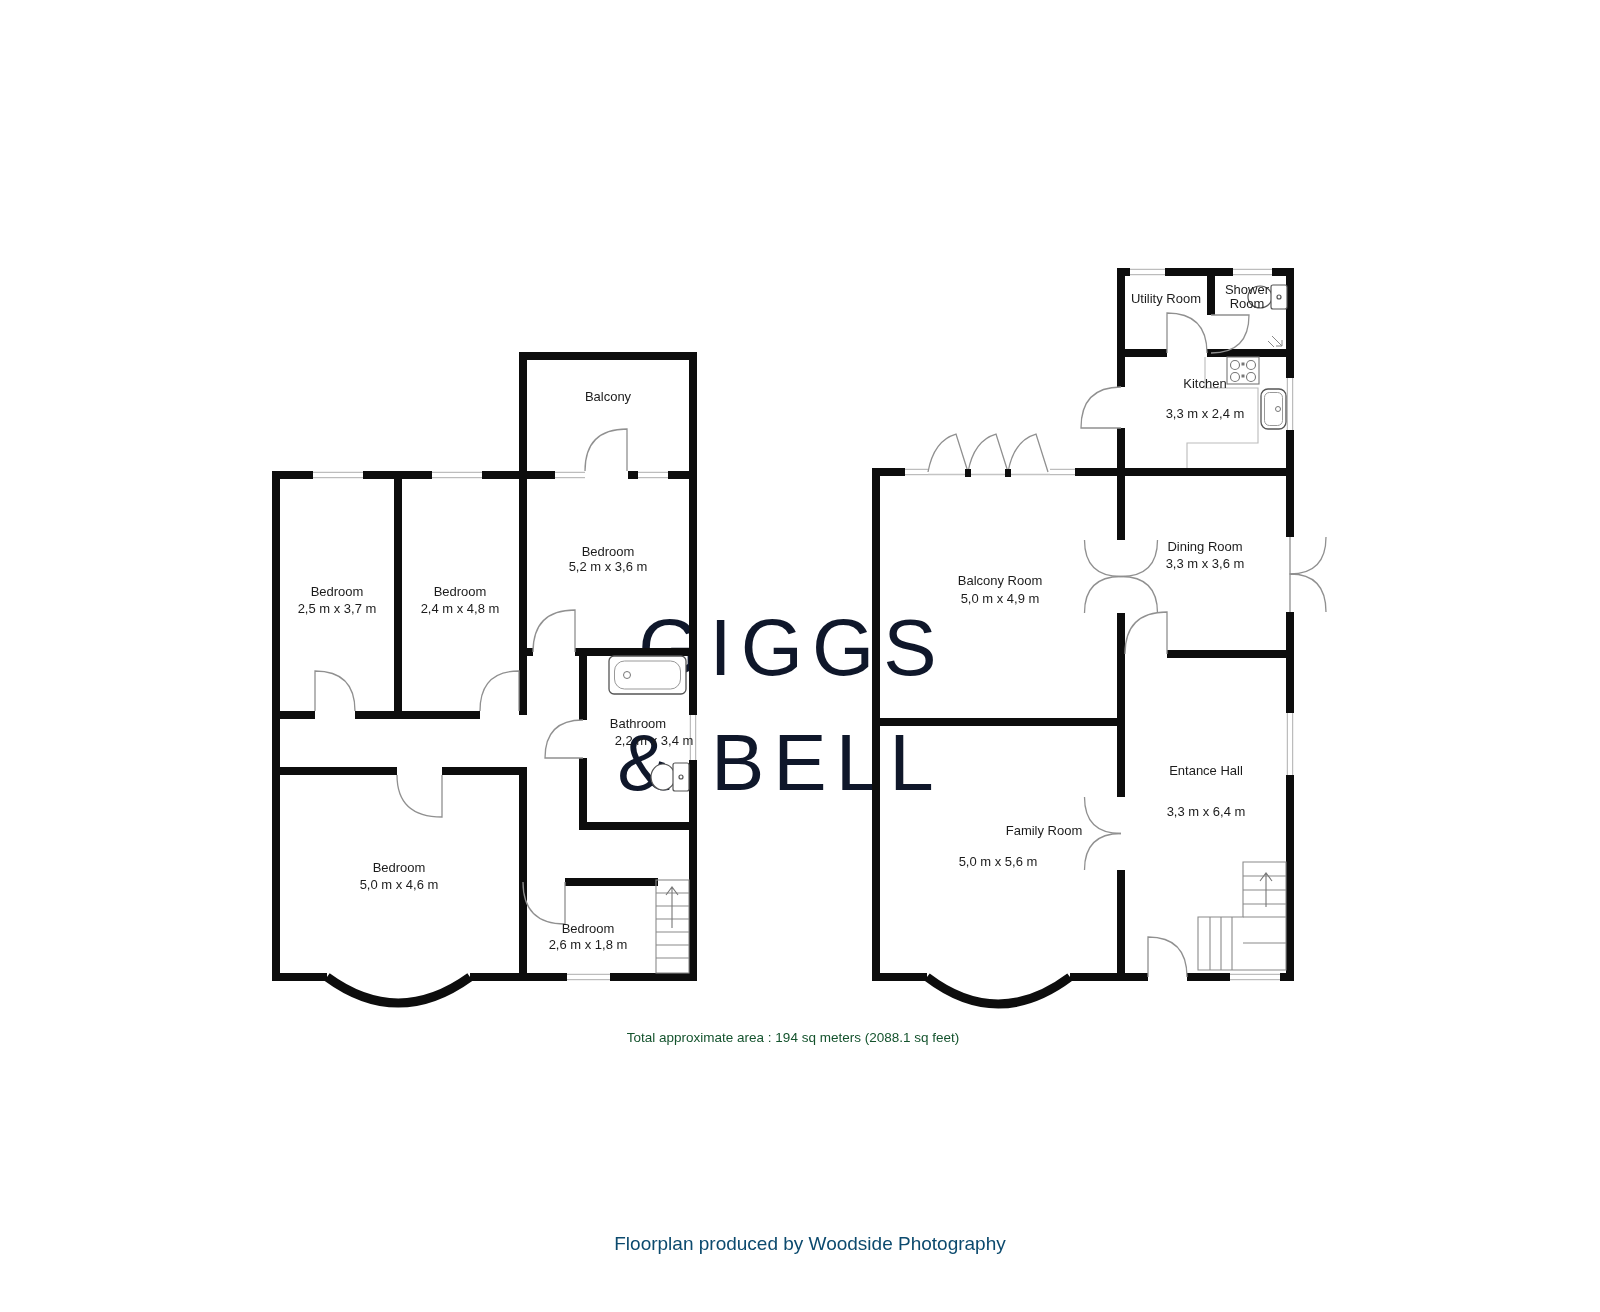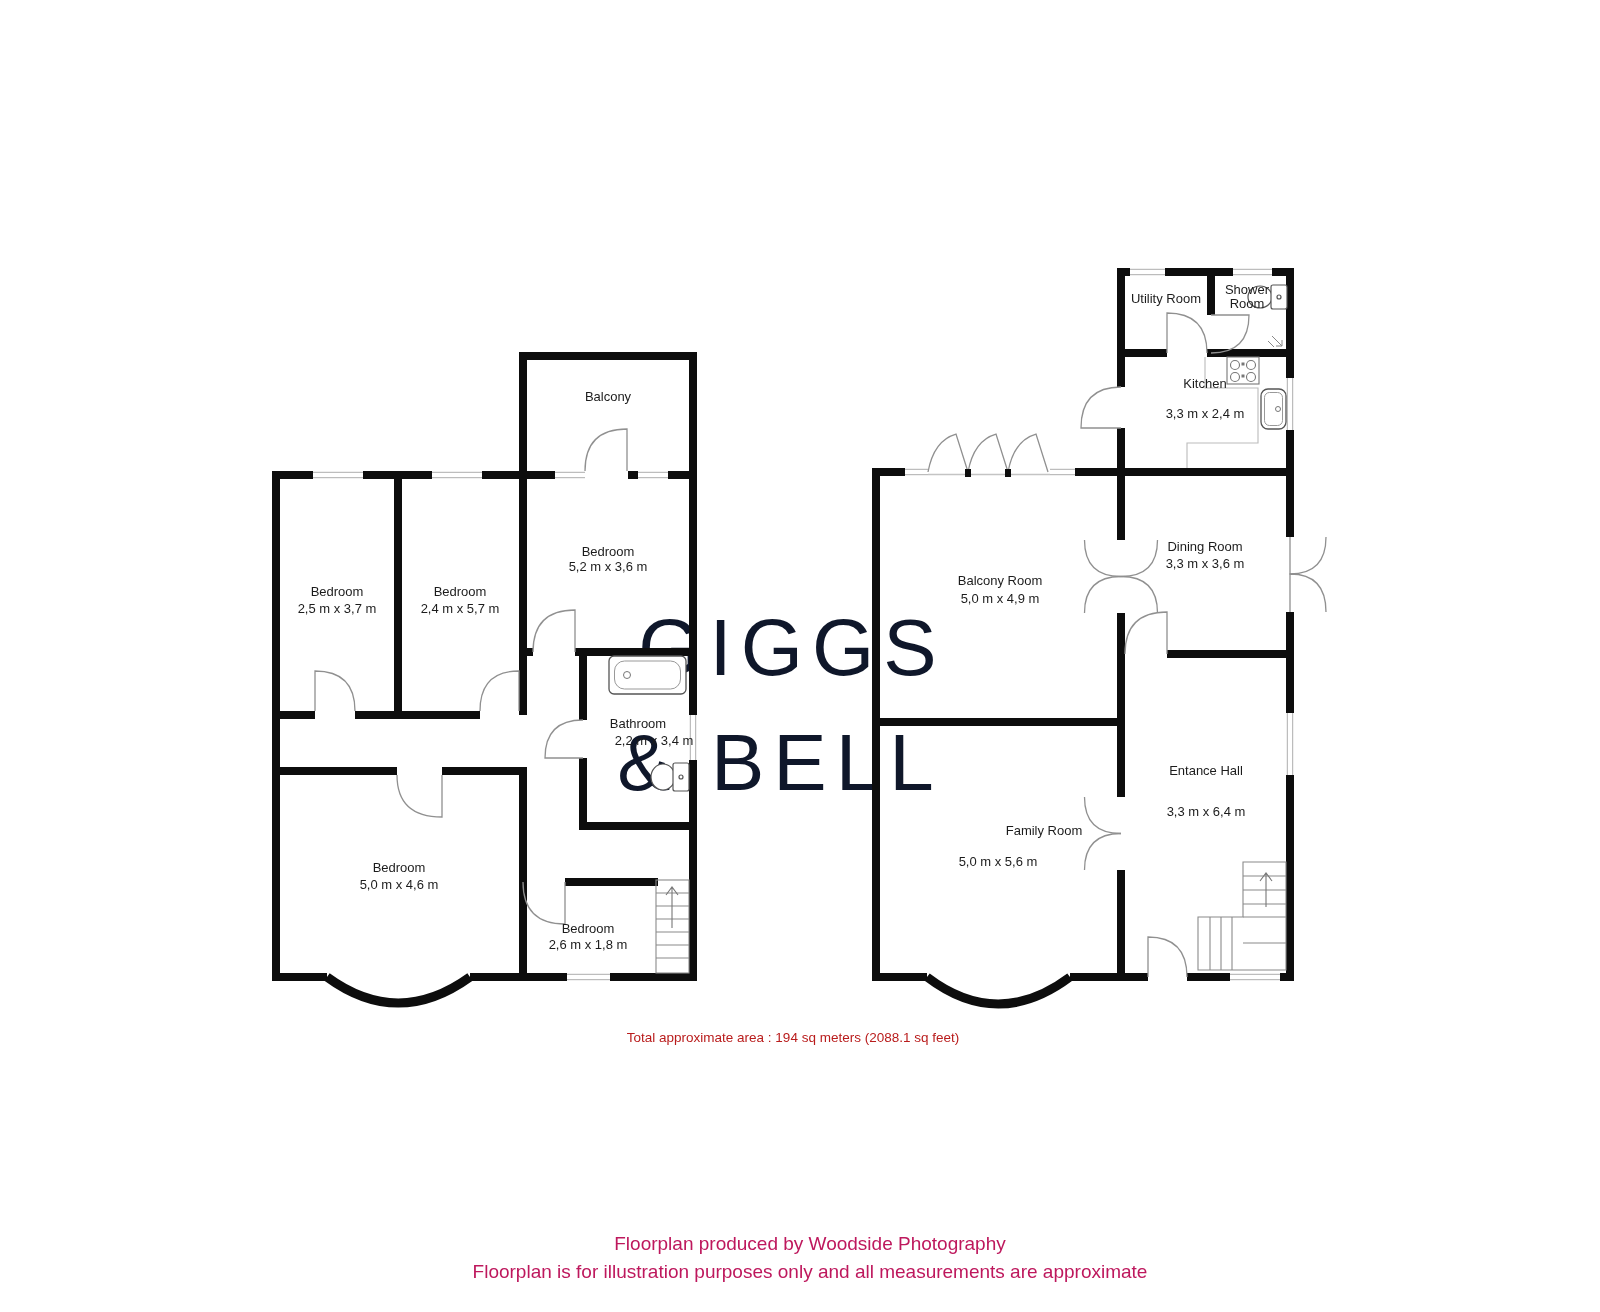--- a/index.html
+++ b/index.html
@@ -13,25 +13,25 @@
     white-space:nowrap;
   }
   svg.plan{position:absolute;left:0;top:0;}
   .lbl{
     position:absolute;transform:translate(-50%,-50%);
     font-size:13px;color:#1c1c1c;white-space:nowrap;text-align:center;line-height:14px;
   }
   .lbl.wrap{white-space:normal;width:72px;}
   .total{
     position:absolute;transform:translate(-50%,-50%);
-    font-size:13.5px;color:#b91c1c;white-space:nowrap;
+    font-size:13.5px;color:#14532d;white-space:nowrap;
   }
   .footer{
     position:absolute;transform:translate(-50%,-50%);
-    font-size:19px;color:#be185d;white-space:nowrap;
+    font-size:19px;color:#0c4a6e;white-space:nowrap;
   }
 </style>
 </head>
 <body>
 
 <div class="canvas">
 
   <div class="wm" style="left:792px;top:648px">GIGGS</div>
   <div class="wm" style="left:780px;top:763px">&amp; BELL</div>
 
@@ -287,21 +287,21 @@
       <path d="M1268,341 L1274,347"></path>
     </g>
   </svg>
 
   <div class="lbl" style="left:608px;top:397px">Balcony</div>
 
   <div class="lbl" style="left:337px;top:592px">Bedroom</div>
   <div class="lbl" style="left:337px;top:609px">2,5 m x 3,7 m</div>
 
   <div class="lbl" style="left:460px;top:592px">Bedroom</div>
-  <div class="lbl" style="left:460px;top:609px">2,4 m x 5,7 m</div>
+  <div class="lbl" style="left:460px;top:609px">2,4 m x 4,8 m</div>
 
   <div class="lbl" style="left:608px;top:552px">Bedroom</div>
   <div class="lbl" style="left:608px;top:567px">5,2 m x 3,6 m</div>
 
   <div class="lbl" style="left:638px;top:724px">Bathroom</div>
   <div class="lbl" style="left:654px;top:741px">2,2 m x 3,4 m</div>
 
   <div class="lbl" style="left:399px;top:868px">Bedroom</div>
   <div class="lbl" style="left:399px;top:885px">5,0 m x 4,6 m</div>
 
@@ -321,15 +321,14 @@
   <div class="lbl" style="left:1000px;top:599px">5,0 m x 4,9 m</div>
 
   <div class="lbl" style="left:1206px;top:771px">Entance Hall</div>
   <div class="lbl" style="left:1206px;top:812px">3,3 m x 6,4 m</div>
 
   <div class="lbl" style="left:1044px;top:831px">Family Room</div>
   <div class="lbl" style="left:998px;top:862px">5,0 m x 5,6 m</div>
 
   <div class="total" style="left:793px;top:1037px">Total approximate area : 194 sq meters (2088.1 sq feet)</div>
   <div class="footer" style="left:810px;top:1244px">Floorplan produced by Woodside Photography</div>
-  <div class="footer" style="left:810px;top:1272px">Floorplan is for illustration purposes only and all measurements are approximate</div>
 
 </div>
 
 </body></html>

